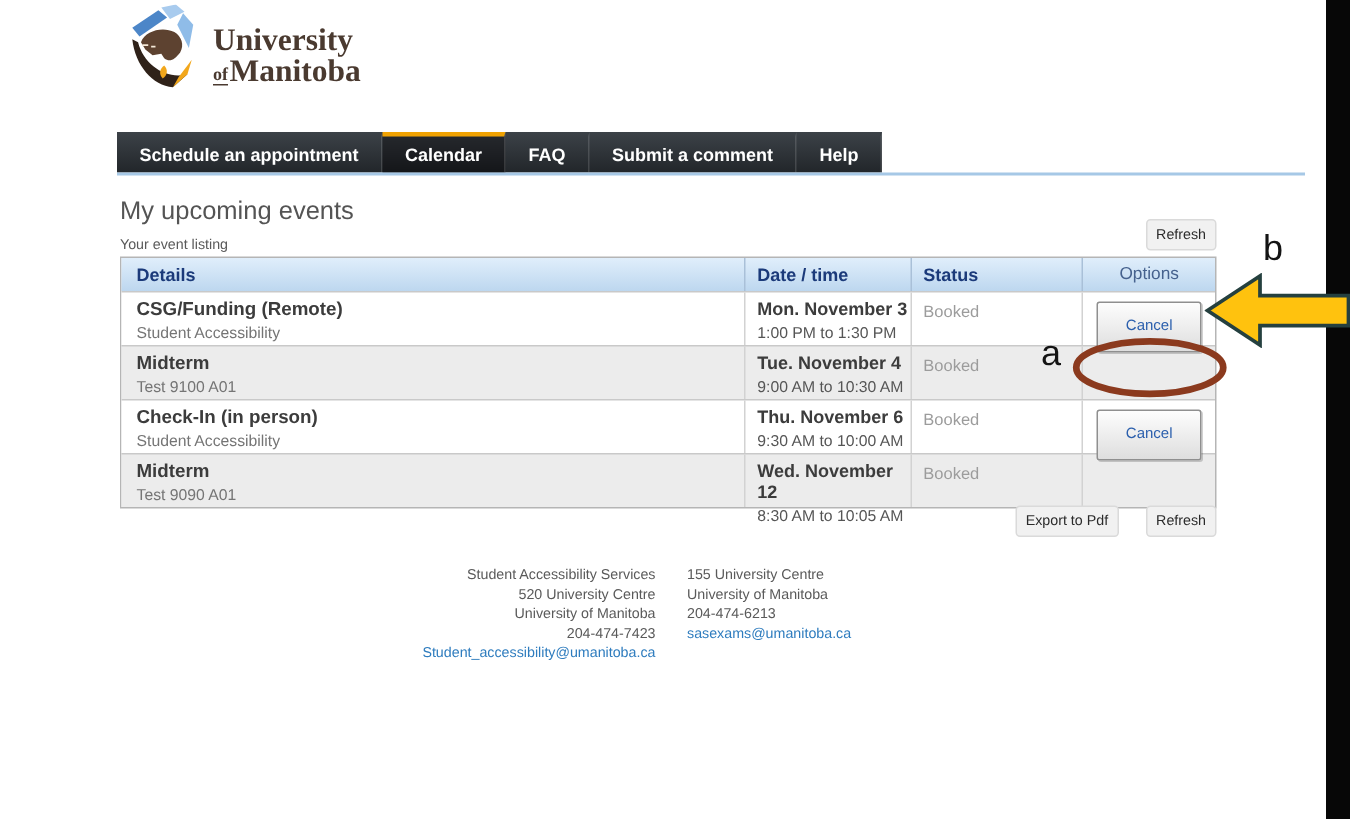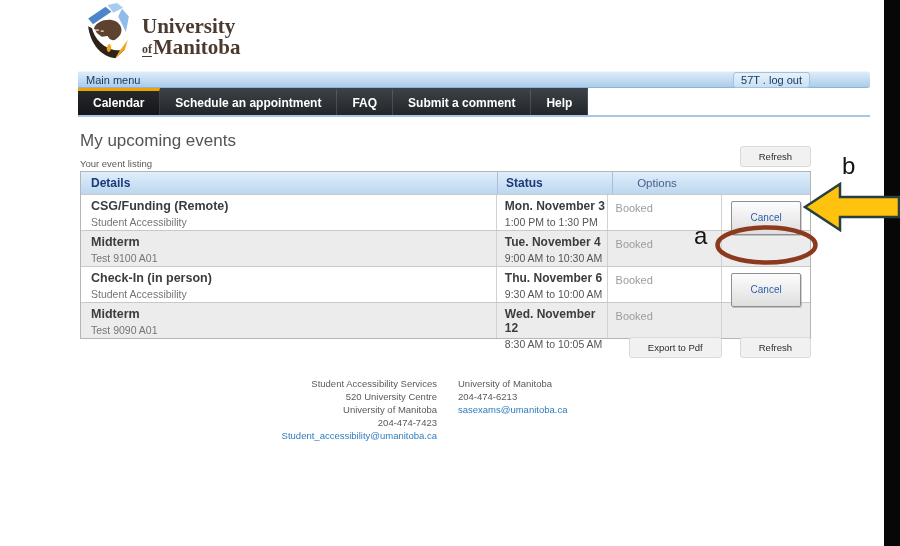--- a/index.html
+++ b/index.html
@@ -45,21 +45,21 @@
   .tab.active { background:linear-gradient(#25282c,#141619); border-top:3px solid #f0a202; }
   .nav-underline { position:absolute; left:78px; top:115px; width:792px; height:2px; background:#a6c8e6; }
 
   
   .page-title { position:absolute; left:80px; top:131px; font-size:17px; color:#545454; }
   .listing-label { position:absolute; left:80px; top:158px; font-size:9.5px; color:#5a5a5a; }
 
   .btn-flat {
     font-family:"Liberation Sans", sans-serif; font-size:9.5px; color:#2b2b2b;
     background:#f1f1f1; border:1px solid #dadada; border-radius:3px;
-    padding:4px 18px; cursor:pointer;
+    padding:4px 6px; cursor:pointer;
   }
   .refresh-top { position:absolute; right:89px; top:146px; }
 
   
   .table { position:absolute; left:80px; top:171px; width:731px; border:1px solid #b5b5b5; background:#fff; }
   .thead { display:flex; height:22px; background:linear-gradient(#e0eefb,#bdd7ef);
     align-items:flex-start; font-size:12px; font-weight:bold; color:#1b3a7a; }
   .th { height:100%; display:flex; align-items:center; border-right:1px solid #a9c0d8; }
   .col-details { width:417px; padding-left:10px; }
   .col-datetime { width:111px; padding-left:8px; }
@@ -119,41 +119,38 @@
       <path d="M11,28 l4,0 M17,29 l3,0" stroke="#f5e9d8" stroke-width="1.2"></path>
       <polygon points="32,57 42,48 45,38 36,50" fill="#f2a71b"></polygon>
       <path d="M26,42 C29,45 28,49 25,51 C22,48 23,44 26,42 Z" fill="#f2a71b"></path>
     </svg>
     <div class="logo-text">
       <div class="logo-l1">University</div>
       <div class="logo-l2"><span class="logo-of">of</span><span>Manitoba</span></div>
     </div>
   </div>
 
-  <div class="mainmenu">
-    <span class="mainmenu-label">Main menu</span>
-    <span class="logout">57T . log out</span>
-  </div>
 
   <div class="navbar">
+    <div class="tab">Schedule an appointment</div>
     <div class="tab active">Calendar</div>
-    <div class="tab">Schedule an appointment</div>
     <div class="tab">FAQ</div>
     <div class="tab">Submit a comment</div>
     <div class="tab">Help</div>
   </div>
   <div class="nav-underline"></div>
 
   <div class="page-title">My upcoming events</div>
   <div class="listing-label">Your event listing</div>
   <button class="btn-flat refresh-top">Refresh</button>
 
   <div class="table">
     <div class="thead">
       <div class="th col-details">Details</div>
+      <div class="th col-datetime">Date / time</div>
       <div class="th col-status">Status</div>
       <div class="th col-options">Options</div>
     </div>
 
     <div class="tr">
       <div class="td col-details">
         <div class="cell-title">CSG/Funding (Remote)</div>
         <div class="cell-sub">Student Accessibility</div>
       </div>
       <div class="td col-datetime">
@@ -214,20 +211,21 @@
   </div>
 
   <div class="footer-left">
     <div>Student Accessibility Services</div>
     <div>520 University Centre</div>
     <div>University of Manitoba</div>
     <div>204-474-7423</div>
     <div class="footer-link">Student_accessibility@umanitoba.ca</div>
   </div>
   <div class="footer-right">
+    <div>155 University Centre</div>
     <div>University of Manitoba</div>
     <div>204-474-6213</div>
     <div class="footer-link">sasexams@umanitoba.ca</div>
   </div>
 
   <div class="annot-letter annot-b">b</div>
   <svg class="annot-arrow" viewBox="0 0 97 50">
     <polygon points="2,25 37,2 37,15 96,15 96,35 37,35 37,48" fill="#FFC20E" stroke="#25403f" stroke-width="2.5" stroke-linejoin="miter"></polygon>
   </svg>
   <div class="annot-letter annot-a">a</div>

